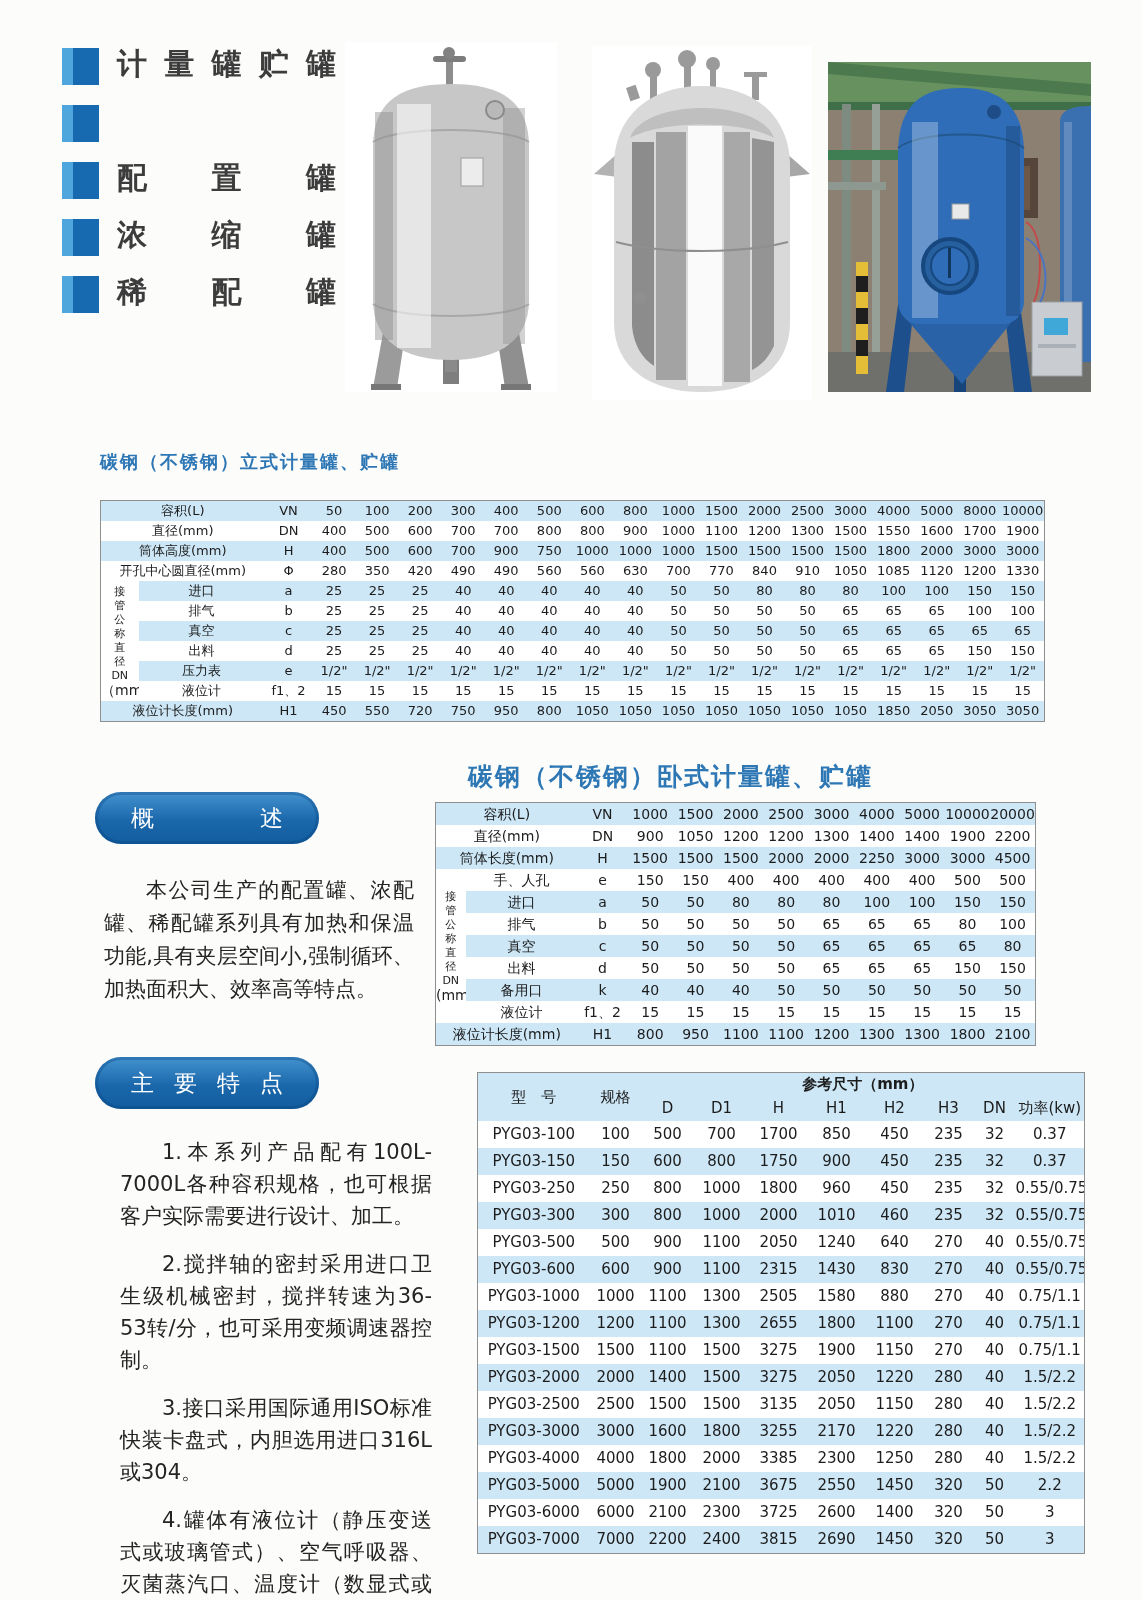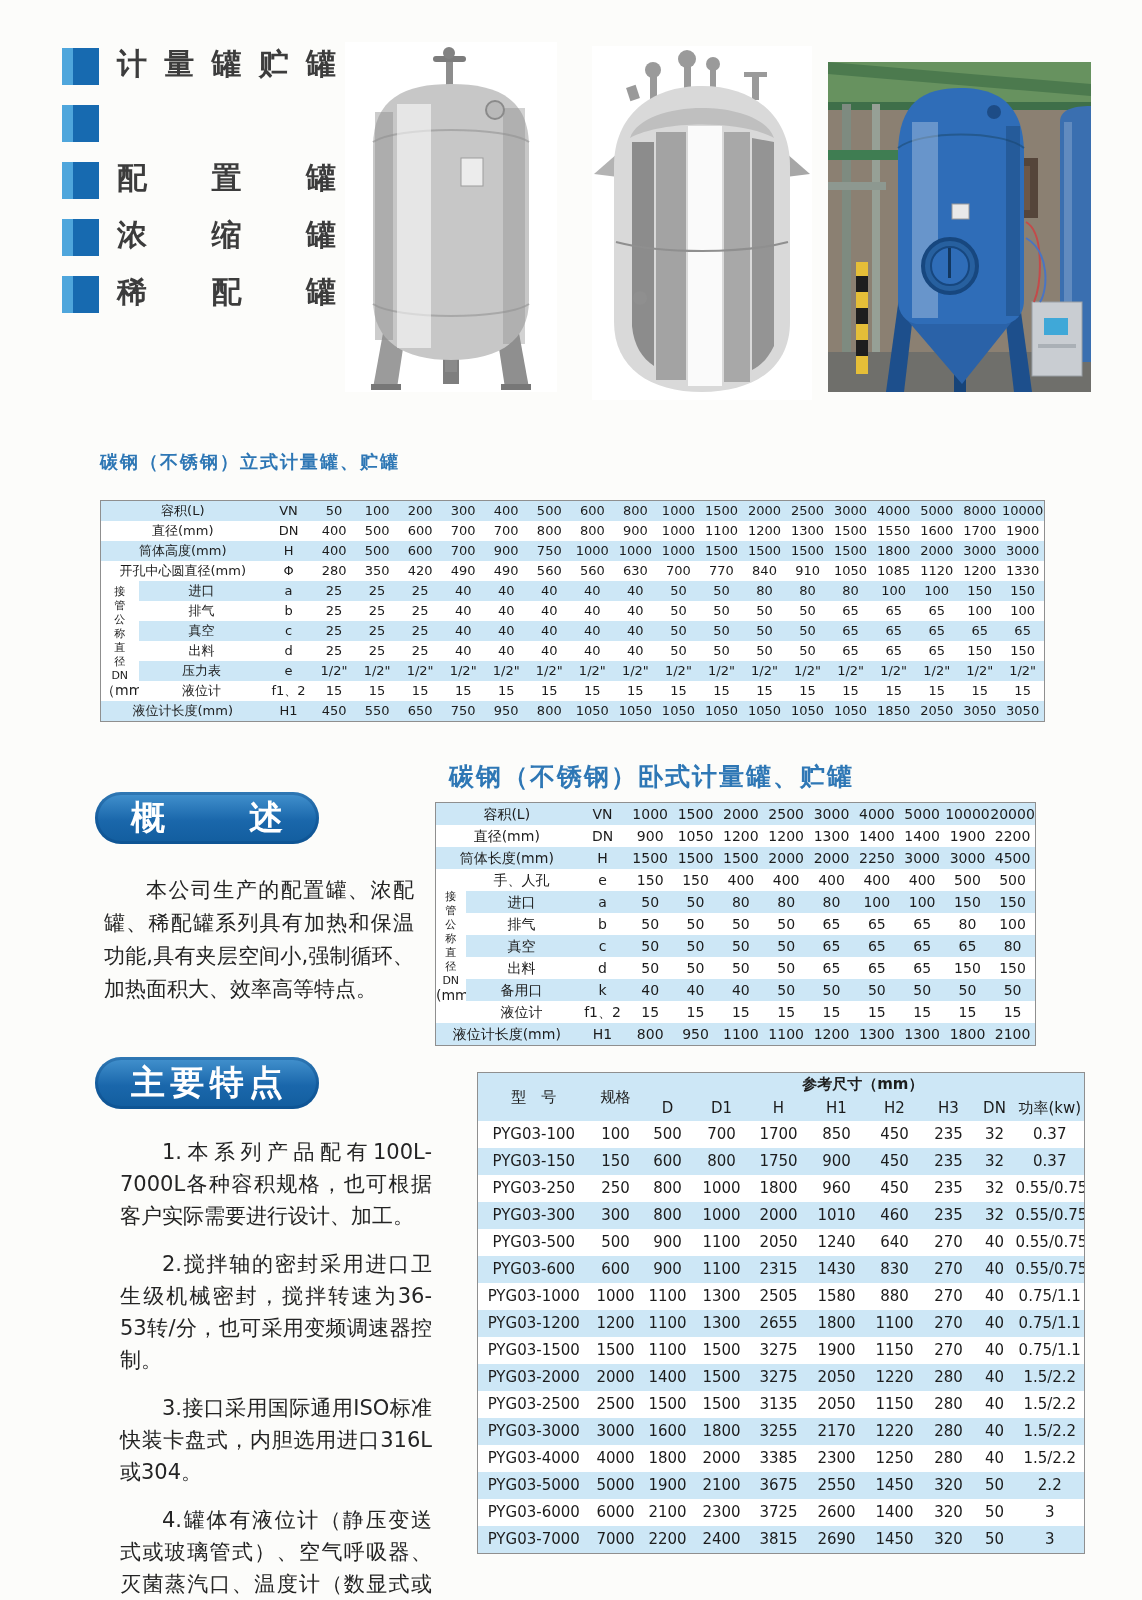--- a/index.html
+++ b/index.html
@@ -14,28 +14,28 @@
   .product-label{flex:1;font-size:30px;font-weight:bold;color:#3c3c3c;
     text-align:justify;text-align-last:justify;line-height:40px;}
 
   
   .photo{position:absolute;}
   .photo svg{display:block;}
 
   
   .sec-title{position:absolute;color:#2e77b5;font-weight:bold;letter-spacing:2px;white-space:nowrap;}
   #title-vertical{left:100px;top:450px;font-size:18px;}
-  #title-horizontal{left:449px;top:760px;font-size:25px;}
+  #title-horizontal{left:468px;top:760px;font-size:25px;}
 
   
   .pill{position:absolute;width:224px;height:52px;border-radius:28px;
     background:linear-gradient(180deg,#4493cf 0%,#1a67ab 55%,#125d9e 100%);
     box-shadow:inset 0 0 0 3px rgba(10,70,130,.35);
     display:flex;align-items:center;justify-content:center;}
-  .pill-text{width:152px;color:#fff;font-size:34px;font-weight:bold;
+  .pill-text{width:152px;color:#fff;font-size:23px;font-weight:normal;
     text-align:justify;text-align-last:justify;}
   #pill-overview{left:95px;top:792px;}
   #pill-features{left:95px;top:1057px;}
 
   
   .para-block{position:absolute;color:#242424;text-align:justify;}
   #overview-text{left:88px;top:858px;width:342px;font-size:21px;line-height:33px;}
   #features-text{left:104px;top:1120px;width:344px;font-size:21px;line-height:32px;}
   .para{text-indent:2em;margin:16px;}
 
@@ -441,21 +441,21 @@
             <td class="val">15</td>
             <td class="val">15</td>
             <td class="val">15</td>
             <td class="val">15</td>
           </tr>
           <tr class="shade">
             <td class="lbl" colspan="2">液位计长度(mm)</td>
             <td class="sym">H1</td>
             <td class="val">450</td>
             <td class="val">550</td>
-            <td class="val">650</td>
+            <td class="val">720</td>
             <td class="val">750</td>
             <td class="val">950</td>
             <td class="val">800</td>
             <td class="val">1050</td>
             <td class="val">1050</td>
             <td class="val">1050</td>
             <td class="val">1050</td>
             <td class="val">1050</td>
             <td class="val">1050</td>
             <td class="val">1050</td>

